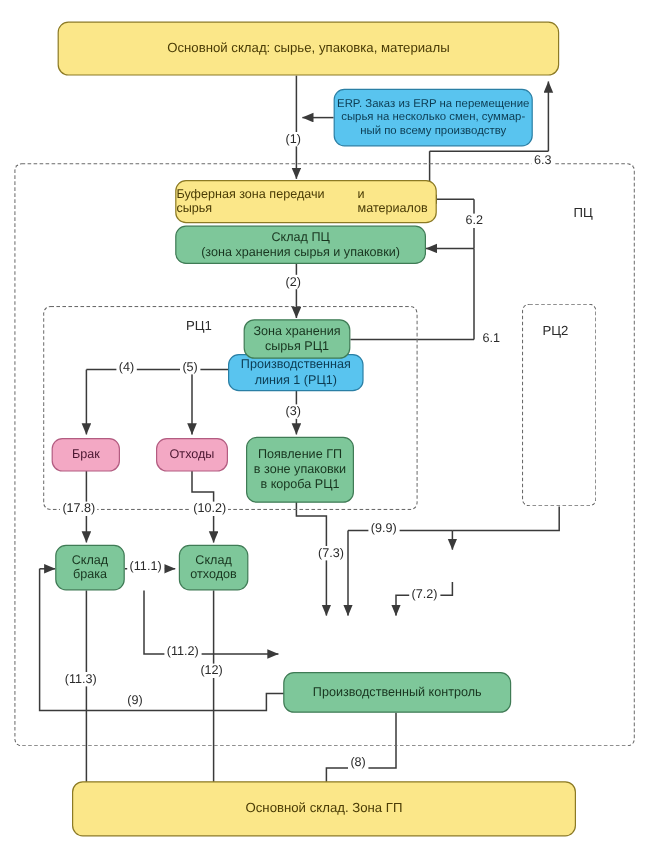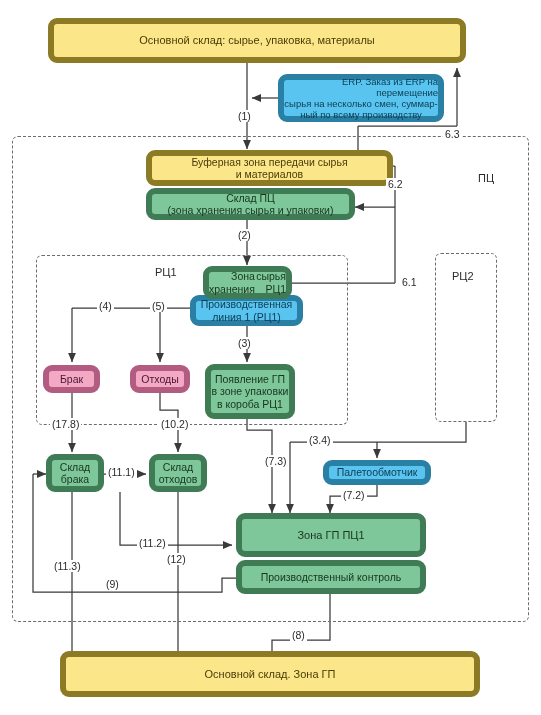--- a/index.html
+++ b/index.html
@@ -1,21 +1,21 @@
 <!DOCTYPE html>
 <html><head>
 <meta charset="utf-8">
 <style>
   html,body{margin:0;padding:0;background:#ffffff;}
   body{font-family:"Liberation Sans","DejaVu Sans",sans-serif;}
   #canvas{position:relative;width:541px;height:715px;background:#ffffff;overflow:hidden;}
   svg#wires{position:absolute;left:0;top:0;width:541px;height:715px;}
 
   .node{position:absolute;box-sizing:border-box;display:flex;align-items:center;
-        justify-content:center;text-align:right;border:6px solid #7f1d1d;
+        justify-content:center;text-align:left;border:1px solid #7f1d1d;
         border-radius:9px;line-height:1.18;color:#2b2b2b;}
   .yellow{background:#fbe789;border-color:#8c7a24;color:#4a3c06;}
   .green{background:#7ec79a;border-color:#3f7b55;color:#18351f;}
   .blue{background:#59c4ef;border-color:#2a7fa5;color:#0d3c52;}
   .pink{background:#f3a8c4;border-color:#b35c81;color:#4a1630;}
 
   .group{position:absolute;box-sizing:border-box;border:1.6px dashed #6b6b6b;
          border-radius:6px;background:transparent;}
   .group-label{position:absolute;font-size:11px;color:#2b2b2b;white-space:nowrap;}
 
@@ -107,31 +107,31 @@
   <div class="node yellow t11" style="left:48px;top:18px;width:418px;height:45px;">
     <span>Основной склад: сырье, упаковка, материалы</span>
   </div>
 
   <div class="node blue t95" style="left:278px;top:74px;width:166px;height:48px;flex-direction:column;">
     <span>ERP. Заказ из ERP на перемещение</span>
     <span>сырья на несколько смен, суммар-</span>
     <span>ный по всему производству</span>
   </div>
 
-  <div class="node yellow t105" style="left:146px;top:150px;width:247px;height:36px;flex-direction:column;">
+  <div class="node yellow t105" style="left:146px;top:150px;width:218px;height:36px;">
     <span>Буферная зона передачи сырья</span>
     <span>и материалов</span>
   </div>
 
   <div class="node green t105" style="left:146px;top:188px;width:209px;height:32px;flex-direction:column;">
     <span>Склад ПЦ</span>
     <span>(зона хранения сырья и упаковки)</span>
   </div>
 
-  <div class="node green t105" style="left:203px;top:266px;width:89px;height:33px;flex-direction:row;z-index:3;">
+  <div class="node green t105" style="left:203px;top:266px;width:89px;height:33px;flex-direction:column;z-index:3;">
     <span>Зона хранения</span>
     <span>сырья РЦ1</span>
   </div>
 
   <div class="node blue t105" style="left:190px;top:295px;width:113px;height:31px;flex-direction:column;z-index:2;">
     <span>Производственная</span>
     <span>линия 1 (РЦ1)</span>
   </div>
 
   <div class="node pink t105" style="left:130px;top:365px;width:60px;height:28px;">
@@ -151,45 +151,39 @@
   <div class="node green t105" style="left:46px;top:454px;width:58px;height:38px;flex-direction:column;">
     <span>Склад</span>
     <span>брака</span>
   </div>
 
   <div class="node green t105" style="left:149px;top:454px;width:58px;height:38px;flex-direction:column;">
     <span>Склад</span>
     <span>отходов</span>
   </div>
 
-  <div class="node blue t105" style="left:323px;top:460px;width:108px;height:25px;">
-    <span>Палетообмотчик</span>
-  </div>
 
-  <div class="node green t11" style="left:236px;top:513px;width:190px;height:44px;">
-    <span>Зона ГП ПЦ1</span>
-  </div>
 
   <div class="node green t105" style="left:236px;top:560px;width:190px;height:34px;">
     <span>Производственный контроль</span>
   </div>
 
   <div class="node yellow t11" style="left:60px;top:651px;width:420px;height:46px;">
     <span>Основной склад. Зона ГП</span>
   </div>
 
   <div class="edge-label" style="left:236px;top:110px;">(1)</div>
   <div class="edge-label" style="left:236px;top:229px;">(2)</div>
   <div class="edge-label" style="left:236px;top:337px;">(3)</div>
   <div class="edge-label" style="left:97px;top:300px;">(4)</div>
   <div class="edge-label" style="left:150px;top:300px;">(5)</div>
   <div class="edge-label" style="left:400px;top:276px;">6.1</div>
   <div class="edge-label" style="left:386px;top:178px;">6.2</div>
   <div class="edge-label" style="left:443px;top:128px;">6.3</div>
-  <div class="edge-label" style="left:307px;top:434px;">(3.4)</div>
+  <div class="edge-label" style="left:307px;top:434px;">(9.9)</div>
   <div class="edge-label" style="left:341px;top:489px;">(7.2)</div>
   <div class="edge-label" style="left:263px;top:455px;">(7.3)</div>
   <div class="edge-label" style="left:290px;top:629px;">(8)</div>
   <div class="edge-label" style="left:104px;top:578px;">(9)</div>
   <div class="edge-label" style="left:50px;top:418px;">(17.8)</div>
   <div class="edge-label" style="left:159px;top:418px;">(10.2)</div>
   <div class="edge-label" style="left:106px;top:466px;">(11.1)</div>
   <div class="edge-label" style="left:137px;top:537px;">(11.2)</div>
   <div class="edge-label" style="left:52px;top:560px;">(11.3)</div>
   <div class="edge-label" style="left:165px;top:553px;">(12)</div>

